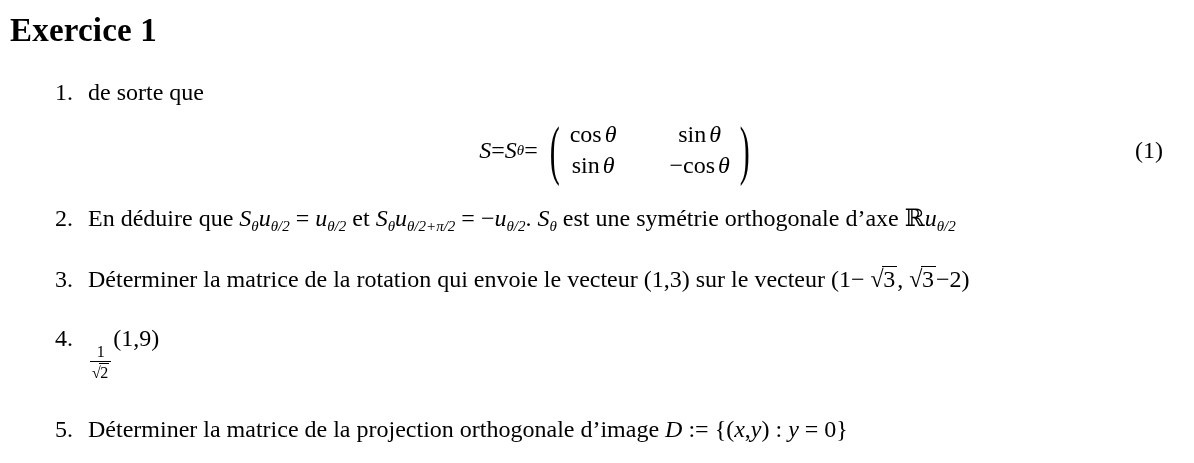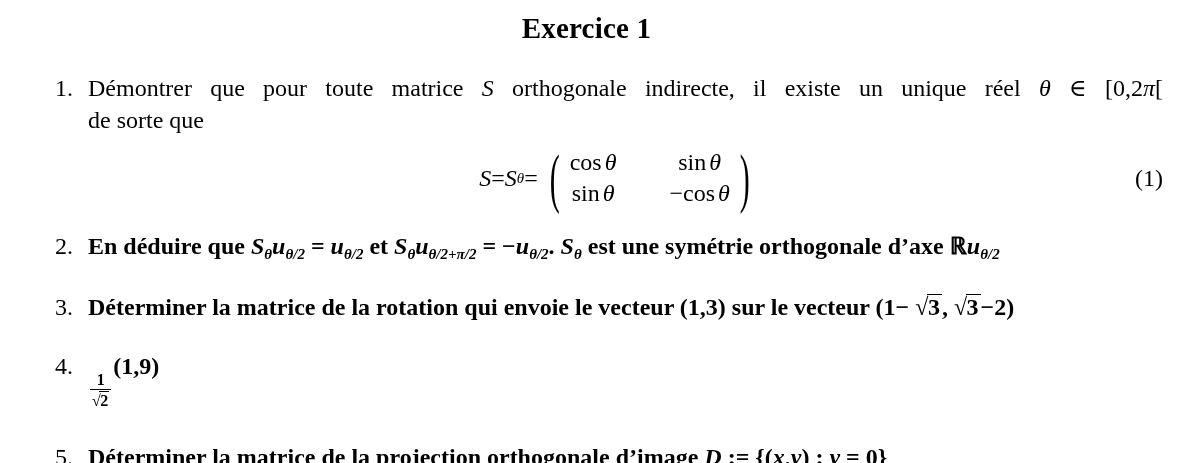--- a/index.html
+++ b/index.html
@@ -3,26 +3,26 @@
 <meta charset="utf-8">
 <style>
   html,body { margin:0; padding:0; background:#ffffff; }
   body {
     width:1194px; height:463px; overflow:hidden;
     color:#000;
     font-family:"Liberation Serif","DejaVu Serif",serif;
     font-size:24px;
   }
   .page { position:relative; padding:10px 31px 0 10px; width:1153px; }
-  .title { font-size:29px; font-weight:bold; margin:2px 0 0 0; letter-spacing:0.2px;text-align:center; }
+  .title { font-size:33px; font-weight:bold; margin:2px 0 0 0; letter-spacing:0.2px; }
   .item { display:flex; margin-left:45px; line-height:32px; }
   .num { flex:0 0 33px; width:33px; }
   .content { flex:1; min-width:0; }
   .jline { text-align:justify; text-align-last:justify; }
-  .oneline { white-space:nowrap;font-weight:bold; }
+  .oneline { white-space:nowrap; }
   i { font-style:italic; }
   sub { font-size:15px; font-style:italic; line-height:0; vertical-align:-5px; letter-spacing:0; }
   sub i { font-style:italic; }
 
   .item-1 { margin-top:27px; }
   .equation { position:relative; height:72px; margin:6px 0 16px 0;
               display:flex; align-items:center; justify-content:center; }
   .eq-body { display:flex; align-items:center; margin-left:56px; }
   .paren { display:inline-block; font-size:30px; font-weight:300;
            transform:scaleY(2.15); transform-origin:center; }
@@ -49,21 +49,20 @@
 </head>
 <body>
 
 <div class="page">
 
   <h1 class="title">Exercice 1</h1>
 
   <div class="item item-1">
     <span class="num">1.</span>
     <div class="content">
-      <div class="jline"><span>Démontrer que pour toute matrice </span><i>S</i><span> orthogonale indirecte, il existe un unique réel </span><i>θ</i><span> ∈ [0,2</span><i>π</i><span>[</span></div>
       <div>de sorte que</div>
     </div>
   </div>
 
   <div class="equation">
     <div class="eq-body">
         <i>S</i>
         <span> = </span>
         <i>S</i>
         <sub><i>θ</i></sub>

